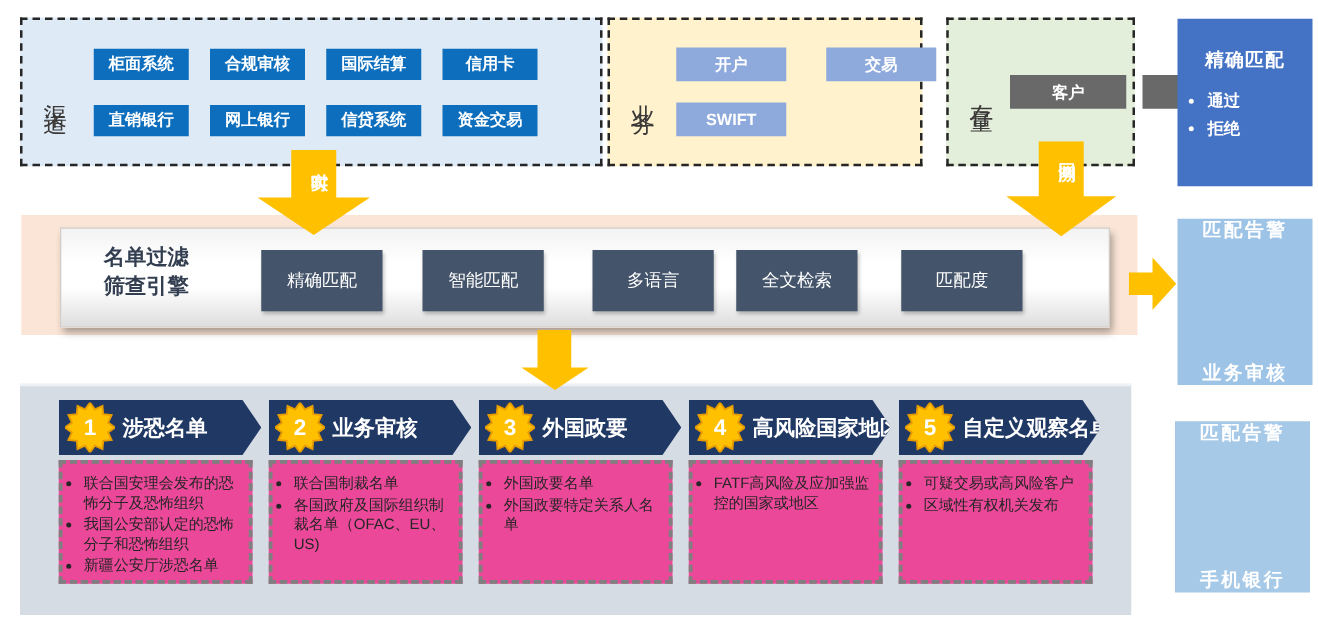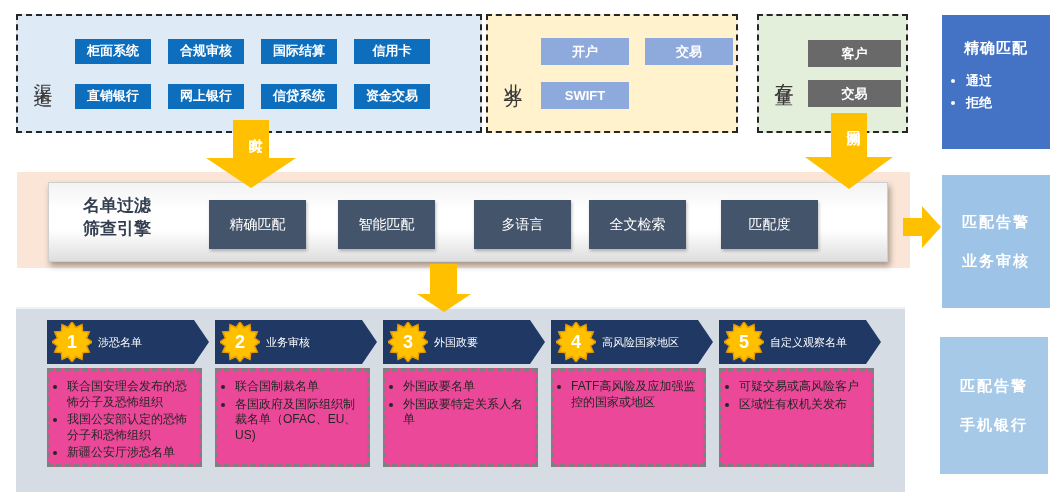--- a/index.html
+++ b/index.html
@@ -24,25 +24,25 @@
   .chip {
     color:#ffffff; font-size:13px; font-weight:bold; text-align:right;
     display:flex; align-items:center; justify-content:center;
   }
   .grid-channels {
     display:grid; grid-template-columns:repeat(4, 76px); gap:20px 17px;
     margin-left:22px;
   }
   .grid-channels .chip { background:#0D6EBD; height:25px; }
   .grid-business {
-    display:grid; grid-template-columns:repeat(2, 88px); gap:17px 16px;
+    display:grid; grid-template-columns:repeat(2, 88px); gap:17px 32px;
     margin-left:18px;
   }
   .grid-business .chip { background:#8EA9DB; height:27px; }
-  .col-stock { display:flex; flex-direction:column; gap:13px; margin-left:14px; }
+  .col-stock { display:flex; flex-direction:row; gap:13px; margin-left:14px; }
   .col-stock .chip { background:#696969; width:93px; height:27px; }
 
   
   .arrow { position:absolute; z-index:5; }
   .arrow svg { display:block; }
   .arrow-label {
     position:absolute; z-index:6; color:#ffffff; font-weight:bold; font-size:14px;
     writing-mode:vertical-rl; text-orientation:upright; letter-spacing:2px;
     text-align:center;
   }
@@ -76,21 +76,21 @@
     letter-spacing:1px;
   }
   .outcome-exact ul {
     margin:14px 0 0 24px; padding:0; font-size:13px; font-weight:bold;
   }
   .outcome-exact li { margin-bottom:4px; }
   .outcome-2 { top:175px; height:133px; background:#9DC3E6; }
   .outcome-3 { top:337px; left:940px; height:137px; background:#A6C9E8; }
   .o-lines {
     height:100%; display:flex; flex-direction:column; align-items:center;
-    justify-content:center; gap:20px; font-size:15px; font-weight:bold;
+    justify-content:space-between; gap:20px; font-size:15px; font-weight:bold;
     letter-spacing:2px;
   }
 
   
   .lists-section {
     position:absolute; left:16px; top:307px; width:889px; height:185px;
     background:#D6DCE4; border-top:2px solid #eef1f5;
   }
   .unit { position:absolute; top:0; width:165px; height:185px; }
   .u0{left:31px}.u1{left:199px}.u2{left:367px}.u3{left:535px}.u4{left:703px}
@@ -100,21 +100,21 @@
     clip-path:polygon(0 0, 147px 0, 100% 50%, 147px 100%, 0 100%);
   }
   .star { position:relative; width:40px; height:40px; margin-left:5px; flex:0 0 auto; }
   .star svg { display:block; }
   .star-num {
     position:absolute; left:0; top:0; width:40px; height:40px; display:flex;
     align-items:center; justify-content:center; color:#ffffff; font-size:18px;
     font-weight:bold;
   }
   .banner-title {
-    color:#ffffff; font-size:11px; font-weight:normal; margin-left:6px;
+    color:#ffffff; font-size:17px; font-weight:bold; margin-left:6px;
     white-space:nowrap;
   }
   .card {
     position:absolute; left:0; top:59px; width:155px; height:99px;
     background:#ec4899; border:3px dashed #7F7F7F;
   }
   .card ul { margin:8px 2px 0 17px; padding:0; }
   .card li { font-size:12px; color:#262626; line-height:1.3; margin-bottom:2px; }
 </style>
 </head>

